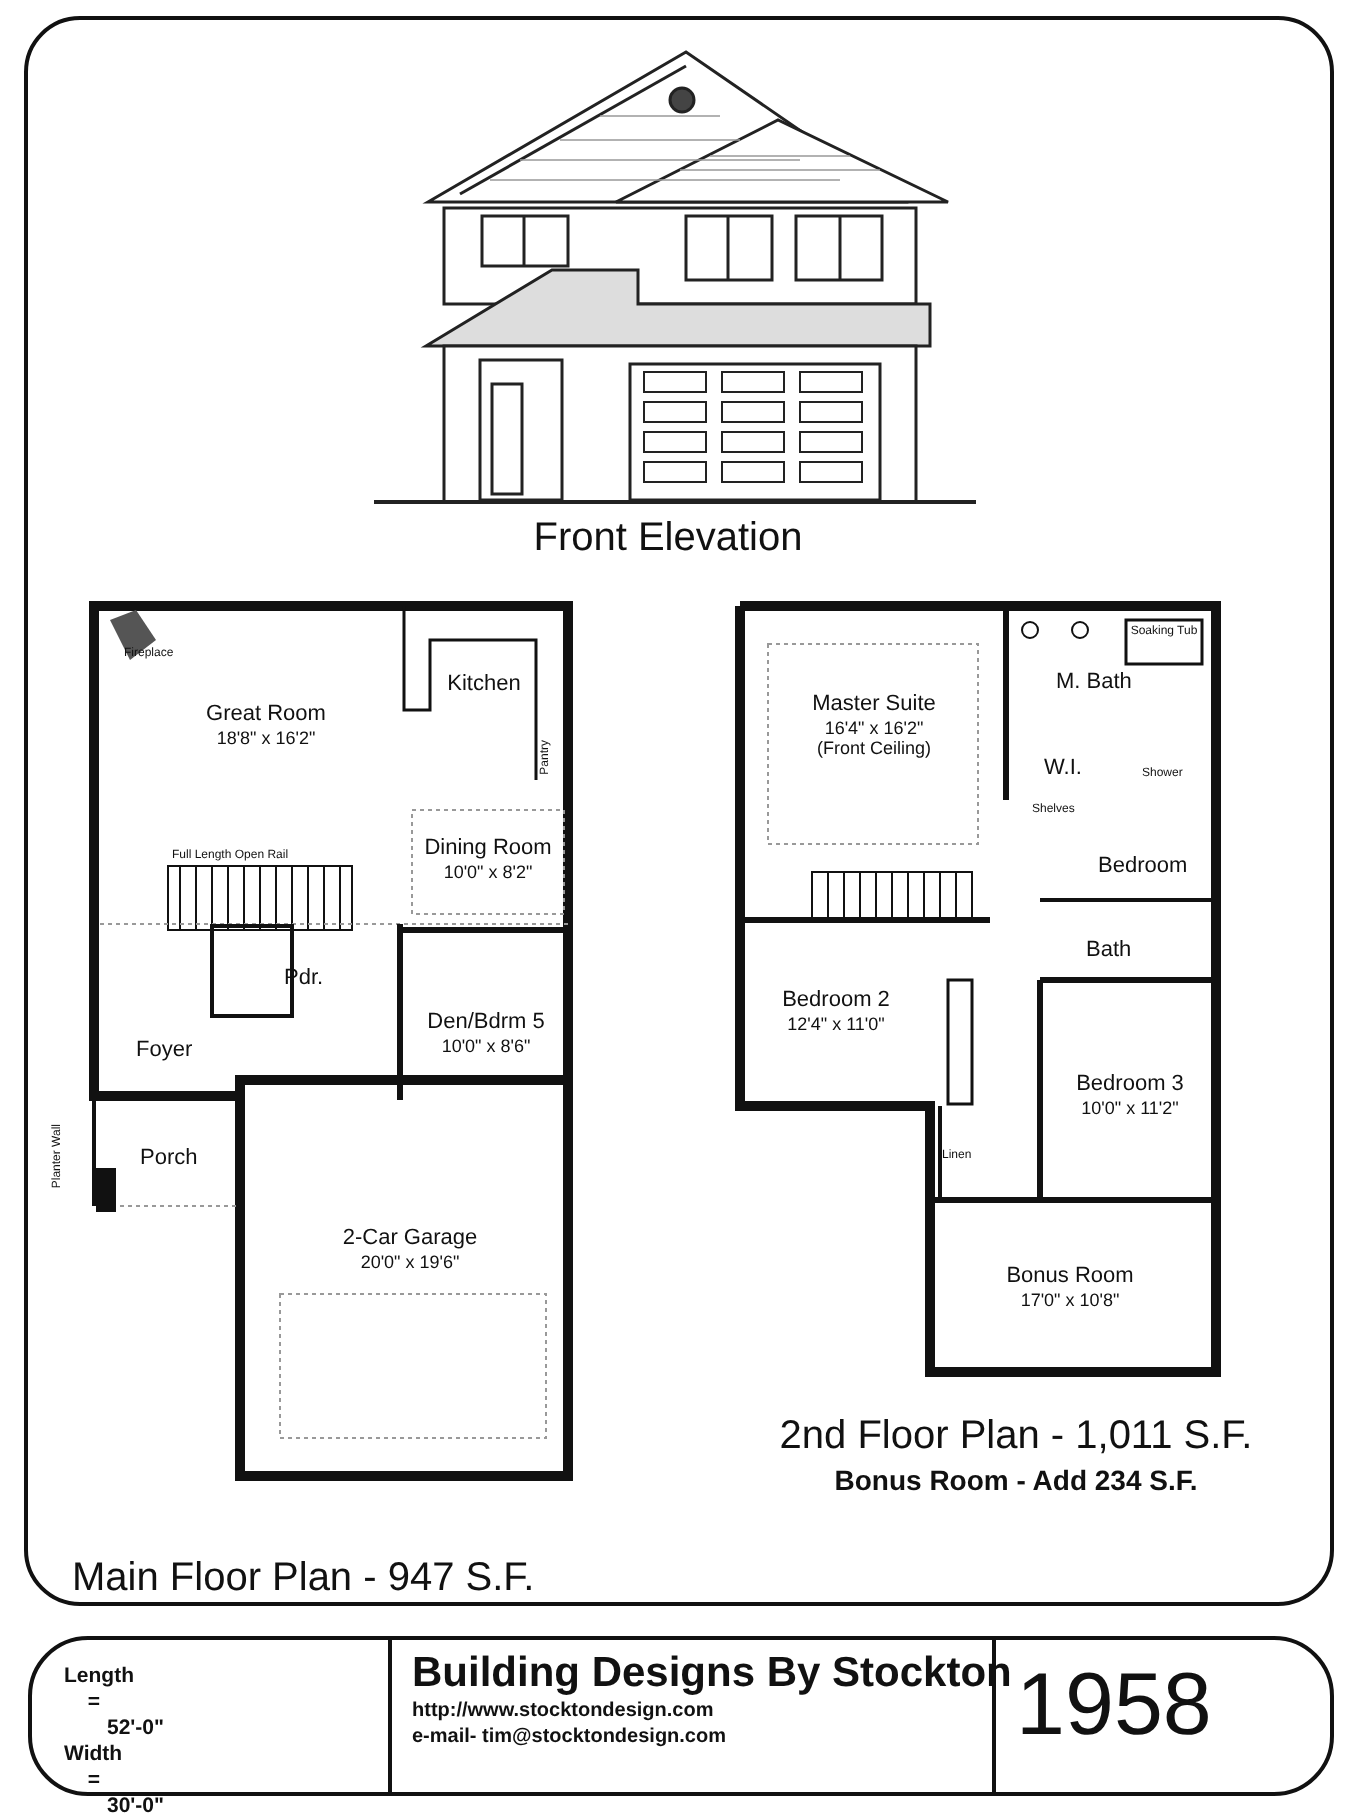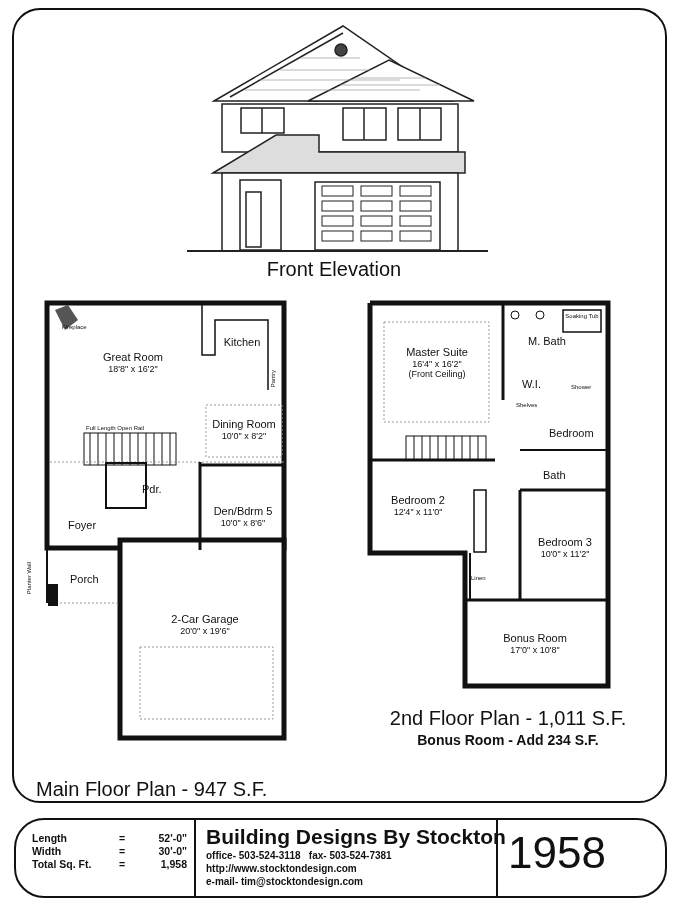--- a/index.html
+++ b/index.html
@@ -6,21 +6,21 @@
   body{width:681px;height:907px;position:relative;overflow:hidden;font-family:"Liberation Sans",sans-serif;color:#111;}
   .frame{position:absolute;left:12px;top:8px;width:655px;height:795px;border:2px solid #111;border-radius:28px;box-sizing:border-box;}
   .abs{position:absolute;}
   .title{font-size:20px;text-align:center;}
   .room-name{font-size:11px;text-align:center;line-height:1.15;}
   .room-dim{font-size:9px;text-align:center;}
   .tiny{font-size:6px;}
   svg{position:absolute;left:0;top:0;}
   .footer{position:absolute;left:14px;top:818px;width:653px;height:80px;border:2px solid #111;border-radius:30px;box-sizing:border-box;}
   .foot-specs{position:absolute;left:16px;top:12px;width:170px;font-size:10.5px;line-height:13px;font-weight:bold;}
-  .foot-specs .row{display:flex;}
+  .foot-specs .row{display:flex;flex-direction:column;}
   .foot-specs .k{width:75px;}
   .foot-specs .eq{width:30px;text-align:center;}
   .foot-specs .v{width:50px;text-align:right;}
   .foot-divider{position:absolute;top:0;width:2px;height:76px;background:#111;}
   .foot-company{position:absolute;left:190px;top:5px;width:300px;}
   .foot-company .name{font-size:21px;font-weight:bold;}
   .foot-company .line{font-size:10px;font-weight:bold;line-height:13px;}
   .plan-number{position:absolute;left:492px;top:8px;width:145px;text-align:left;font-size:44px;}
 </style>
 </head>
@@ -209,19 +209,18 @@
     </div>
     <div class="row">
       <span class="k">Total Sq. Ft.</span>
       <span class="eq">=</span>
       <span class="v">1,958</span>
     </div>
   </div>
   <div class="foot-divider" style="left:178px;"></div>
   <div class="foot-company">
     <div class="name">Building Designs By Stockton</div>
-    <div class="line" style="white-space:pre;">office- 503-524-3118   fax- 503-524-7381</div>
     <div class="line">http://www.stocktondesign.com</div>
     <div class="line">e-mail- tim@stocktondesign.com</div>
   </div>
   <div class="foot-divider" style="left:480px;"></div>
   <div class="plan-number">1958</div>
 </div>
 
 </body></html>

